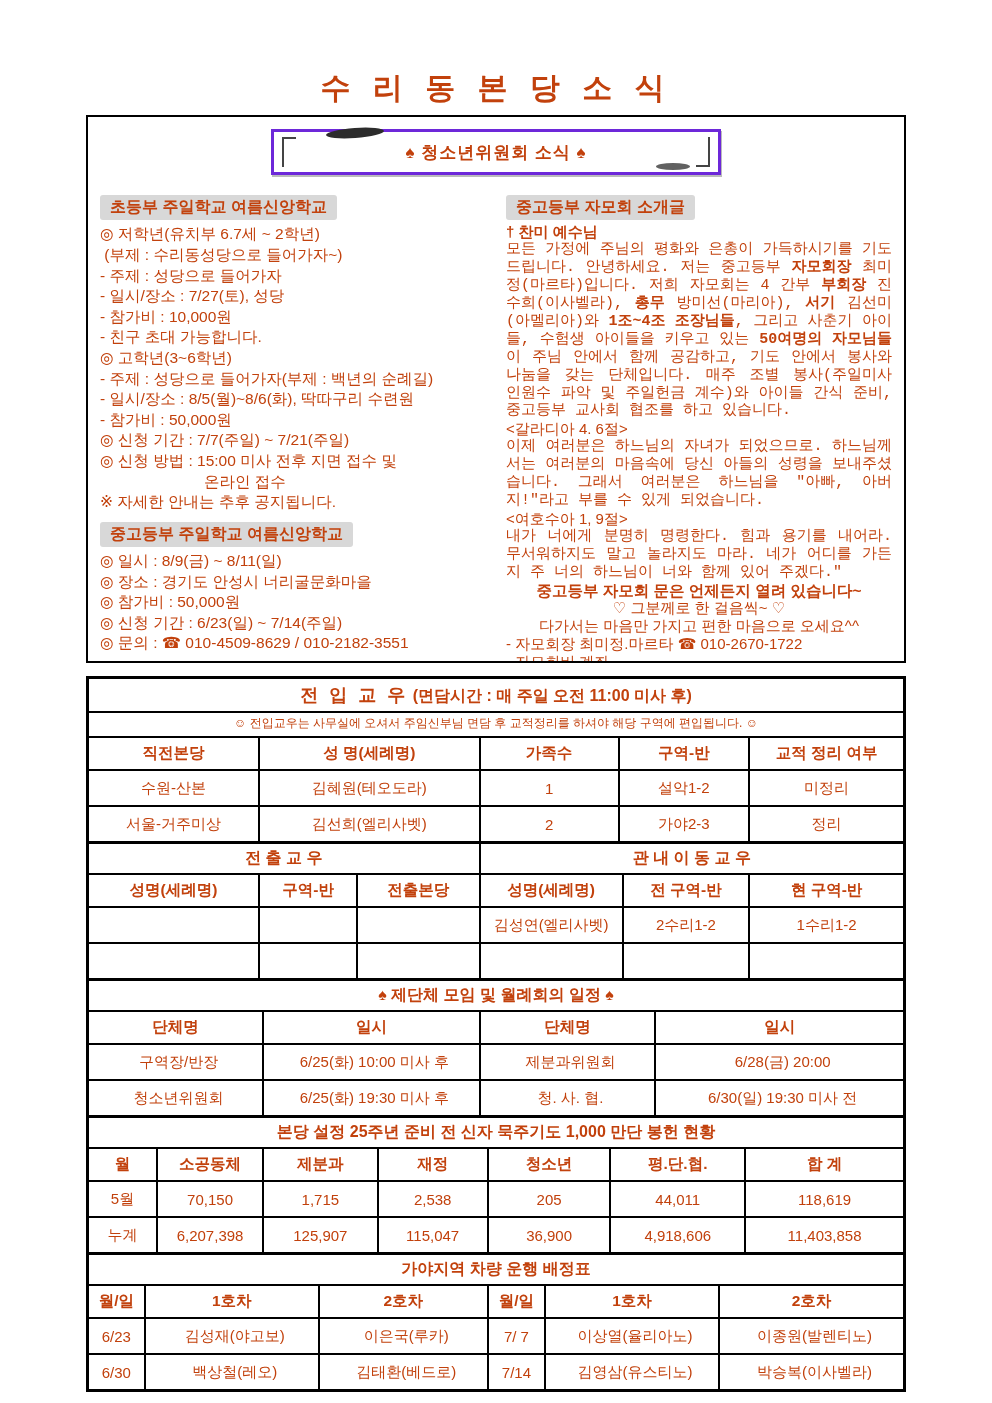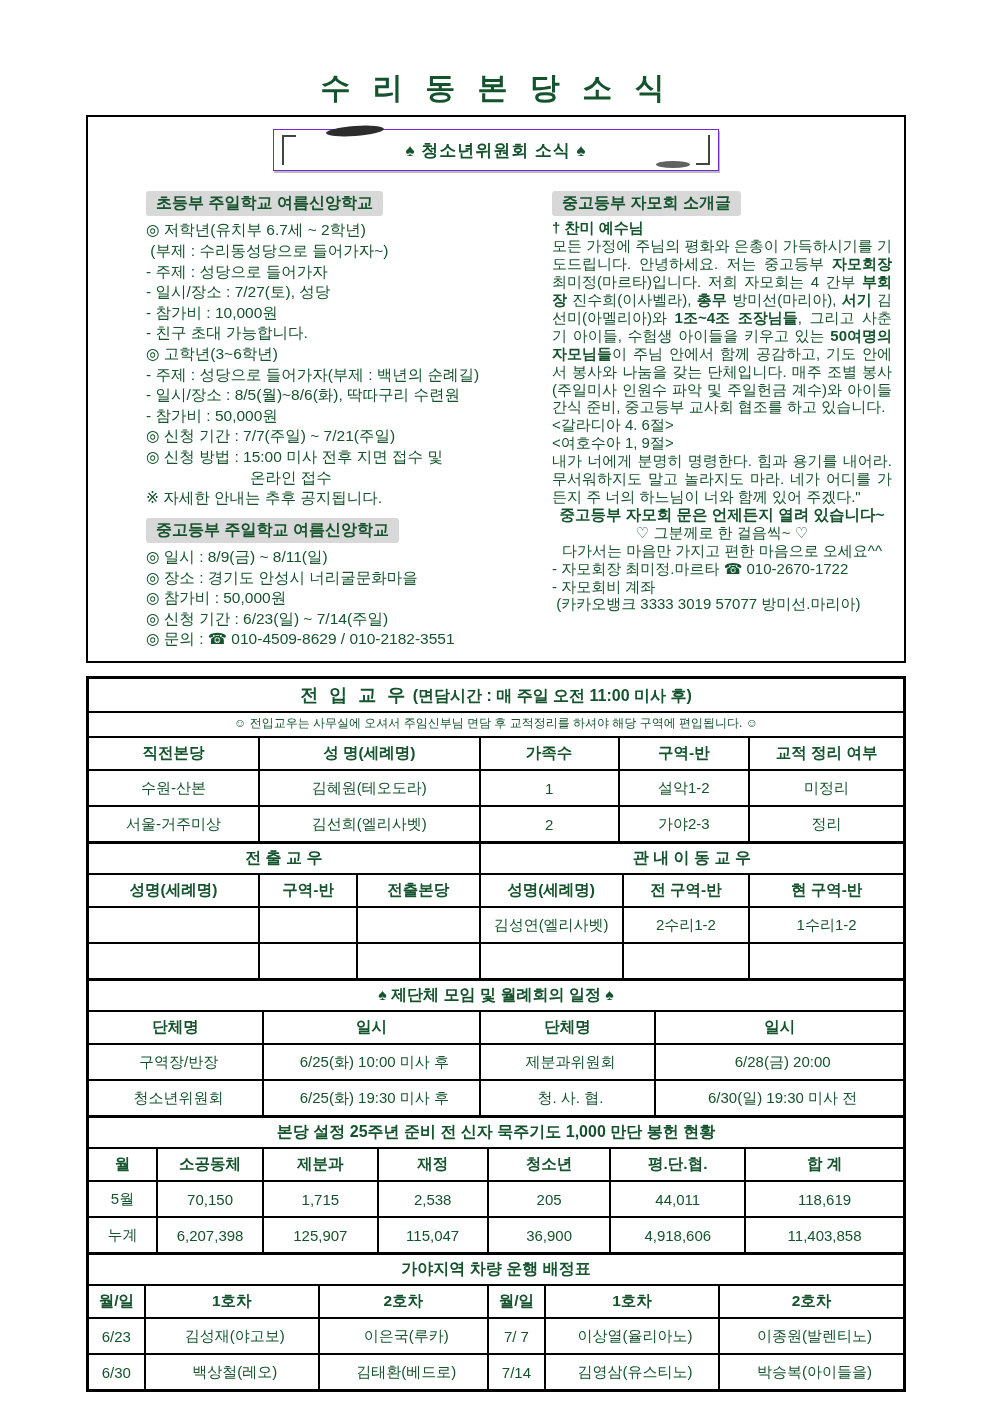--- a/index.html
+++ b/index.html
@@ -1,54 +1,54 @@
 <!DOCTYPE html>
 <html><head>
 <meta charset="utf-8">
 <style>
   html,body{margin:0;padding:0;background:#fff;}
   .sheet{
-    position:relative;width:992px;height:1403px;background:#fff;color:#14532d;
+    position:relative;width:992px;height:1403px;background:#fff;color:#c2410c;
     font-family:"Liberation Sans","DejaVu Sans",sans-serif;overflow:hidden;
   }
   .page-title{
     margin:68px 0 6px 0;text-align:center;font-size:30px;font-weight:bold;
     letter-spacing:7px;
   }
   
   .outer-box{
     width:820px;height:548px;margin:6px auto 0;border:2px solid #000;
     box-sizing:border-box;overflow:hidden;
   }
   .banner{
     position:relative;width:444px;height:40px;margin:12px auto 0;
-    border:1px solid #6d28d9;box-shadow:1px 2px 0 #bbb;
+    border:3px solid #6d28d9;box-shadow:1px 2px 0 #bbb;
     display:flex;align-items:center;justify-content:center;background:#fff;
   }
   .banner-text{font-size:17px;font-weight:bold;letter-spacing:1px;}
   .bracket{position:absolute;top:5px;bottom:5px;width:12px;}
   .bracket.bl{left:8px;border-left:2px solid #444;border-top:2px solid #444;}
   .bracket.br{right:8px;border-right:2px solid #444;border-bottom:2px solid #444;}
   .smudge{position:absolute;background:#2c2c2c;border-radius:50%;}
   .smudge.s1{left:52px;top:-4px;width:58px;height:10px;transform:rotate(-4deg);}
   .smudge.s2{right:28px;bottom:2px;width:34px;height:7px;opacity:.75;}
-  .cols{display:flex;gap:14px;padding:0 12px;margin-top:20px;margin-left:46px;}
+  .cols{display:flex;gap:14px;padding:0 12px;margin-top:20px;}
   .col-left{width:392px;flex:none;}
   .col-right{flex:1;min-width:0;}
   .badge{
     display:inline-block;background:#d8d8d8;border-radius:3px;
     padding:3px 10px 4px;font-weight:bold;font-size:16px;line-height:1.15;
   }
   .col-left .line{font-size:15.5px;line-height:20.6px;white-space:pre-wrap;}
   .col-left .lines{margin-top:4px;}
   .col-left .line.indent{padding-left:104px;}
   .sec2{margin-top:9px;}
   .col-right{font-size:15px;line-height:17.9px;}
   .greeting{font-weight:bold;margin-top:3px;}
-  .para{text-align:justify;word-break:break-all;}
+  .para{text-align:justify;word-break:break-all;font-family:Liberation Mono, monospace;}
   .para b{font-weight:bold;}
   .center-line{text-align:center;}
   .center-line.strong{font-weight:bold;font-size:15.5px;}
   .contact{white-space:pre-wrap;}
   
   table{
     width:820px;margin:0 auto;border-collapse:collapse;table-layout:fixed;
     border:3px solid #000;font-size:15px;
   }
   .tbl-wrap{margin-top:13px;}
@@ -111,20 +111,21 @@
         </div>
       </div>
 
       <div class="col-right">
         <span class="badge">중고등부 자모회 소개글</span>
         <div class="greeting">† 찬미 예수님</div>
         <div class="para">
           <span>모든 가정에 주님의 평화와 은총이 가득하시기를 기도드립니다. 안녕하세요. 저는 중고등부 </span><b>자모회장</b><span> 최미정(마르타)입니다. 저희 자모회는 4 간부 </span><b>부회장</b><span> 진수희(이사벨라), </span><b>총무</b><span> 방미선(마리아), </span><b>서기</b><span> 김선미(아멜리아)와 </span><b>1조~4조 조장님들</b><span>, 그리고 사춘기 아이들, 수험생 아이들을 키우고 있는 </span><b>50여명의 자모님들</b><span>이 주님 안에서 함께 공감하고, 기도 안에서 봉사와 나눔을 갖는 단체입니다. 매주 조별 봉사(주일미사 인원수 파악 및 주일헌금 계수)와 아이들 간식 준비, 중고등부 교사회 협조를 하고 있습니다.</span>
         </div>
         <div>&lt;갈라디아 4. 6절&gt;</div>
+        <div class="para">이제 여러분은 하느님의 자녀가 되었으므로. 하느님께서는 여러분의 마음속에 당신 아들의 성령을 보내주셨습니다. 그래서 여러분은 하느님을 "아빠, 아버지!"라고 부를 수 있게 되었습니다.</div>
         <div>&lt;여호수아 1, 9절&gt;</div>
         <div class="para">내가 너에게 분명히 명령한다. 힘과 용기를 내어라. 무서워하지도 말고 놀라지도 마라. 네가 어디를 가든지 주 너의 하느님이 너와 함께 있어 주겠다."</div>
         <div class="center-line strong">중고등부 자모회 문은 언제든지 열려 있습니다~</div>
         <div class="center-line">♡ 그분께로 한 걸음씩~ ♡</div>
         <div class="center-line">다가서는 마음만 가지고 편한 마음으로 오세요^^</div>
         <div class="contact">- 자모회장 최미정.마르타 ☎ 010-2670-1722</div>
         <div class="contact">- 자모회비 계좌</div>
         <div class="contact"> (카카오뱅크 3333 3019 57077 방미선.마리아)</div>
       </div>
 
@@ -316,19 +317,19 @@
       <td class="data">7/ 7</td>
       <td class="data left">이상열(율리아노)</td>
       <td class="data left">이종원(발렌티노)</td>
     </tr>
     <tr>
       <td class="data">6/30</td>
       <td class="data left">백상철(레오)</td>
       <td class="data left">김태환(베드로)</td>
       <td class="data">7/14</td>
       <td class="data left">김영삼(유스티노)</td>
-      <td class="data left">박승복(아이들을)</td>
+      <td class="data left">박승복(이사벨라)</td>
     </tr>
   </tbody>
       </table>
   </div>
 
 </div>
 
 </body></html>

